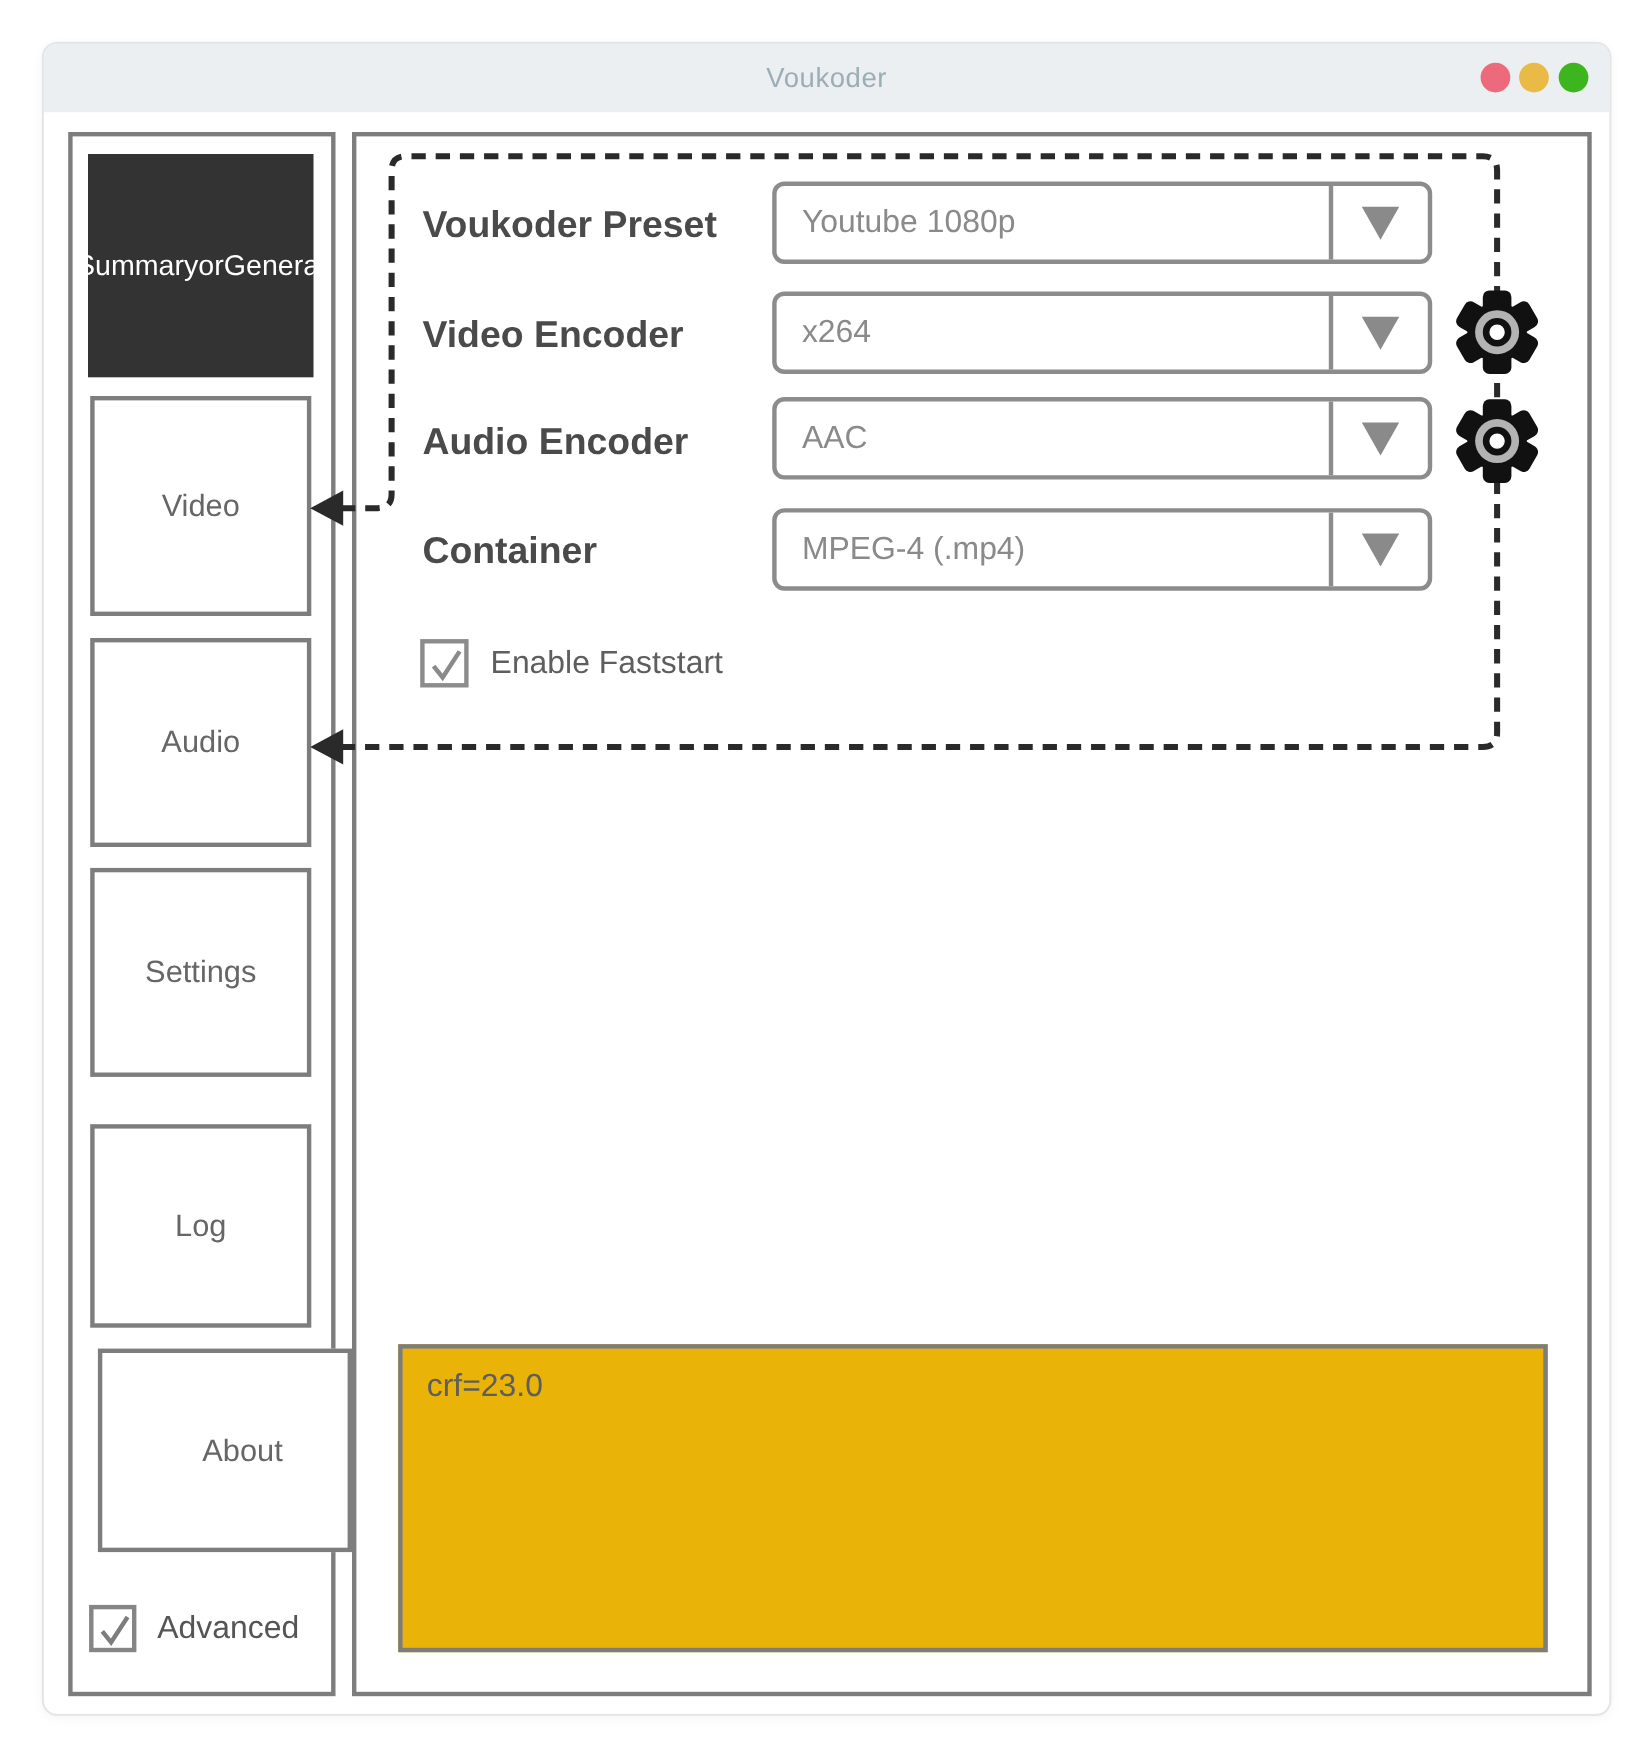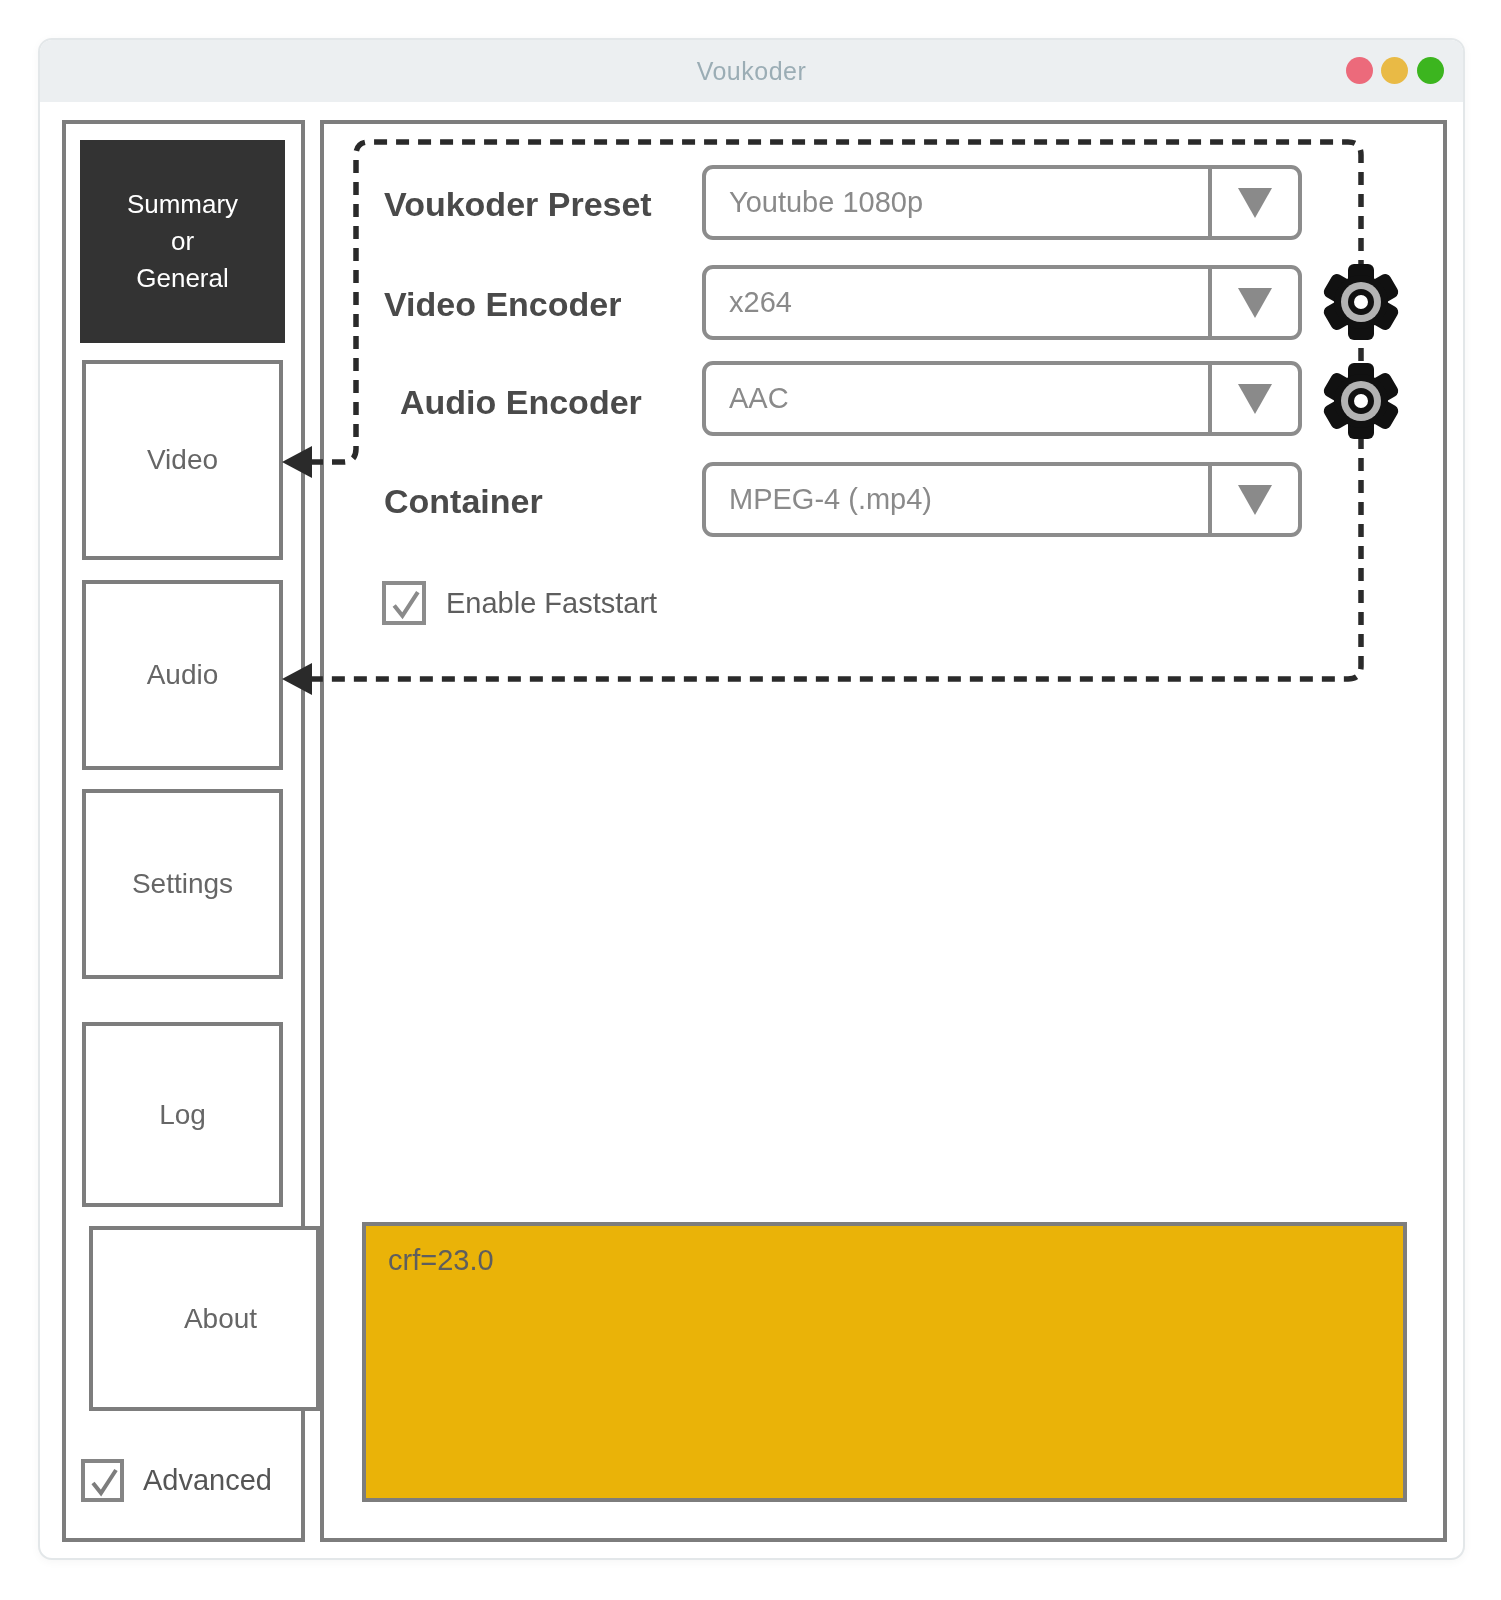--- a/index.html
+++ b/index.html
@@ -18,39 +18,39 @@
   .tl.yellow{left:1341px;background:#e9ba45;}
   .tl.green{left:1377px;background:#3cb51f;}
 
   
   .sidebar{position:absolute;left:22px;top:80px;width:243px;height:1422px;border:4px solid #7d7d7d;background:#fff;box-sizing:border-box;}
   .mainpanel{position:absolute;left:280px;top:80px;width:1127px;height:1422px;border:4px solid #7d7d7d;background:#fff;box-sizing:border-box;}
 
   
   .sbox{position:absolute;box-sizing:border-box;border:4px solid #7d7d7d;background:#fff;
         display:flex;align-items:center;justify-content:center;color:#666;font-size:28px;cursor:default;}
-  .sbox.selected{background:#333333;border:none;color:#ffffff;flex-direction:column;font-size:26px;line-height:37px;}
+  .sbox.selected{background:#333333;border:none;color:#ffffff;font-size:26px;line-height:37px;}
   .sb-summary{left:40px;top:100px;width:205px;height:203px;}
   .sb-video{left:42px;top:320px;width:201px;height:200px;}
   .sb-audio{left:42px;top:540px;width:201px;height:190px;}
   .sb-settings{left:42px;top:749px;width:201px;height:190px;}
   .sb-log{left:42px;top:982px;width:201px;height:185px;}
   .sb-about{left:49px;top:1186px;width:231px;height:185px;padding-left:32px;}
 
   
   .checkbox{position:absolute;box-sizing:border-box;border:4px solid #858585;background:#fff;}
   .checkbox svg{position:absolute;left:1px;top:1px;}
   .cb-advanced{left:41px;top:1419px;width:43px;height:43px;}
   .cb-advanced-label{position:absolute;left:103px;top:1419px;height:43px;line-height:43px;font-size:29px;color:#555;}
   .cb-faststart{left:342px;top:541px;width:44px;height:44px;border-color:#8c8c8c;}
   .cb-faststart-label{position:absolute;left:406px;top:541px;height:44px;line-height:44px;font-size:29px;color:#5e5e5e;}
 
   
   .flabel{position:absolute;left:344px;height:40px;line-height:40px;font-size:34px;font-weight:700;color:#4a4a4a;}
-  .fl-0{top:144px;} .fl-1{top:244px;} .fl-2{top:342px;margin-left:16px;} .fl-3{top:441px;}
+  .fl-0{top:144px;} .fl-1{top:244px;} .fl-2{top:342px;} .fl-3{top:441px;}
 
   .dropdown{position:absolute;left:662px;width:600px;height:75px;box-sizing:border-box;
             border:4px solid #8c8c8c;border-radius:11px;background:#fff;}
   .dd-0{top:125px;} .dd-1{top:225px;} .dd-2{top:321px;} .dd-3{top:422px;}
   .dd-value{position:absolute;left:23px;top:0;height:67px;line-height:67px;font-size:29px;color:#8a8a8a;white-space:nowrap;}
   .dd-btn{position:absolute;right:0;top:0;width:86px;height:67px;border-left:4px solid #8c8c8c;
           display:flex;align-items:center;justify-content:center;}
   .dd-tri{width:0;height:0;border-left:17px solid transparent;border-right:17px solid transparent;border-top:30px solid #8a8a8a;}
 
   

